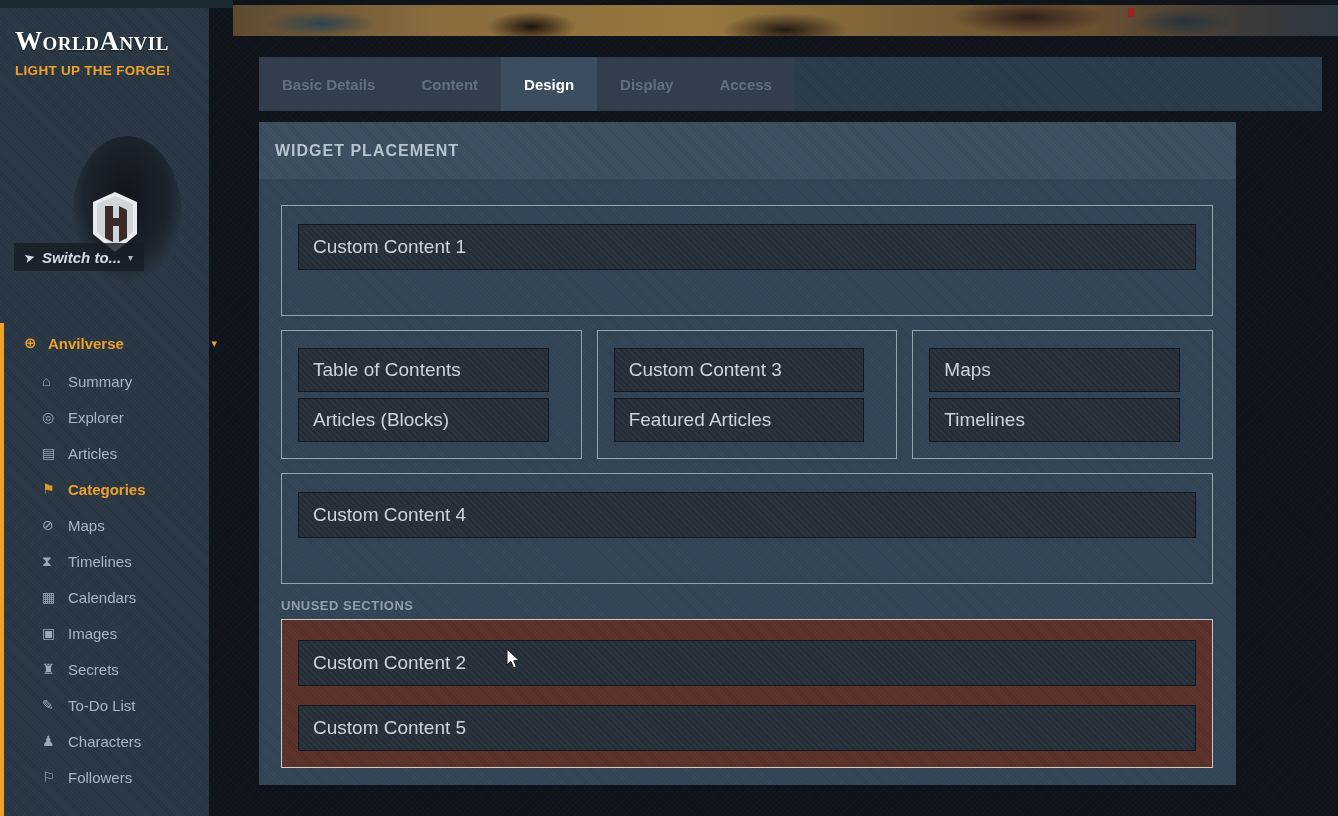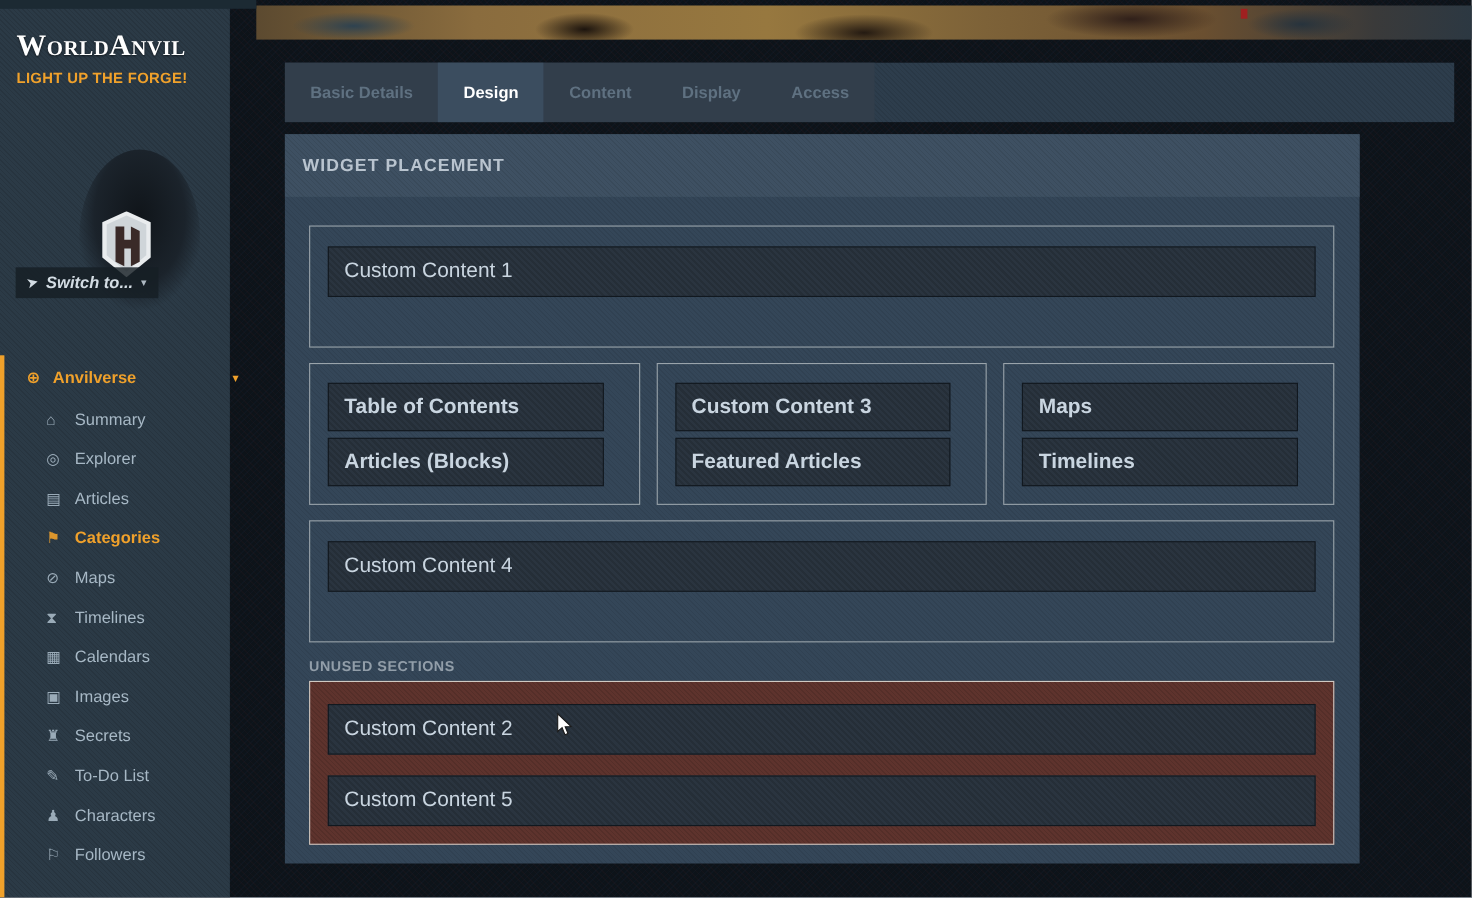--- a/index.html
+++ b/index.html
@@ -118,21 +118,21 @@
   }
   .widget {
     height:46px; background:#2a343f;
     background-image:repeating-linear-gradient(45deg, rgba(0,0,0,0.12) 0 2px, transparent 2px 4px);
     border:1px solid #11181f;
     display:flex; align-items:center; padding:0 14px;
     color:#c9d5e0; font-size:19px; cursor:grab;
   }
   .columns { display:flex; gap:15px; margin-bottom:14px; }
   .col-container {
-    flex:1; border:1px solid #9aa4ab; padding:17px 32px 16px 16px;font-weight:bold;
+    flex:1; border:1px solid #9aa4ab; padding:17px 32px 16px 16px;
   }
   .col-container .widget { height:44px; }
   .col-container .widget + .widget { margin-top:6px; }
 
   .unused-label {
     margin:2px 0 6px 0; color:#929ea9; font-size:13px; font-weight:bold; letter-spacing:0.5px;
   }
   .unused-container {
     border:1px solid #cfc9c3; background:#5e332d;
     background-image:repeating-linear-gradient(45deg, rgba(0,0,0,0.10) 0 1px, transparent 1px 3px);
@@ -224,22 +224,22 @@
   </div>
 
   <div class="main">
     <div class="banner">
       <div class="mark"></div>
     </div>
 
     <div class="tabbar">
       <div class="tabs-group">
         <div class="tab">Basic Details</div>
+        <div class="tab">Content</div>
         <div class="tab active">Design</div>
-        <div class="tab">Content</div>
         <div class="tab">Display</div>
         <div class="tab">Access</div>
       </div>
     </div>
 
     <div class="panel">
       <div class="panel-header">
         <div class="panel-title">WIDGET PLACEMENT</div>
       </div>
       <div class="panel-body">

